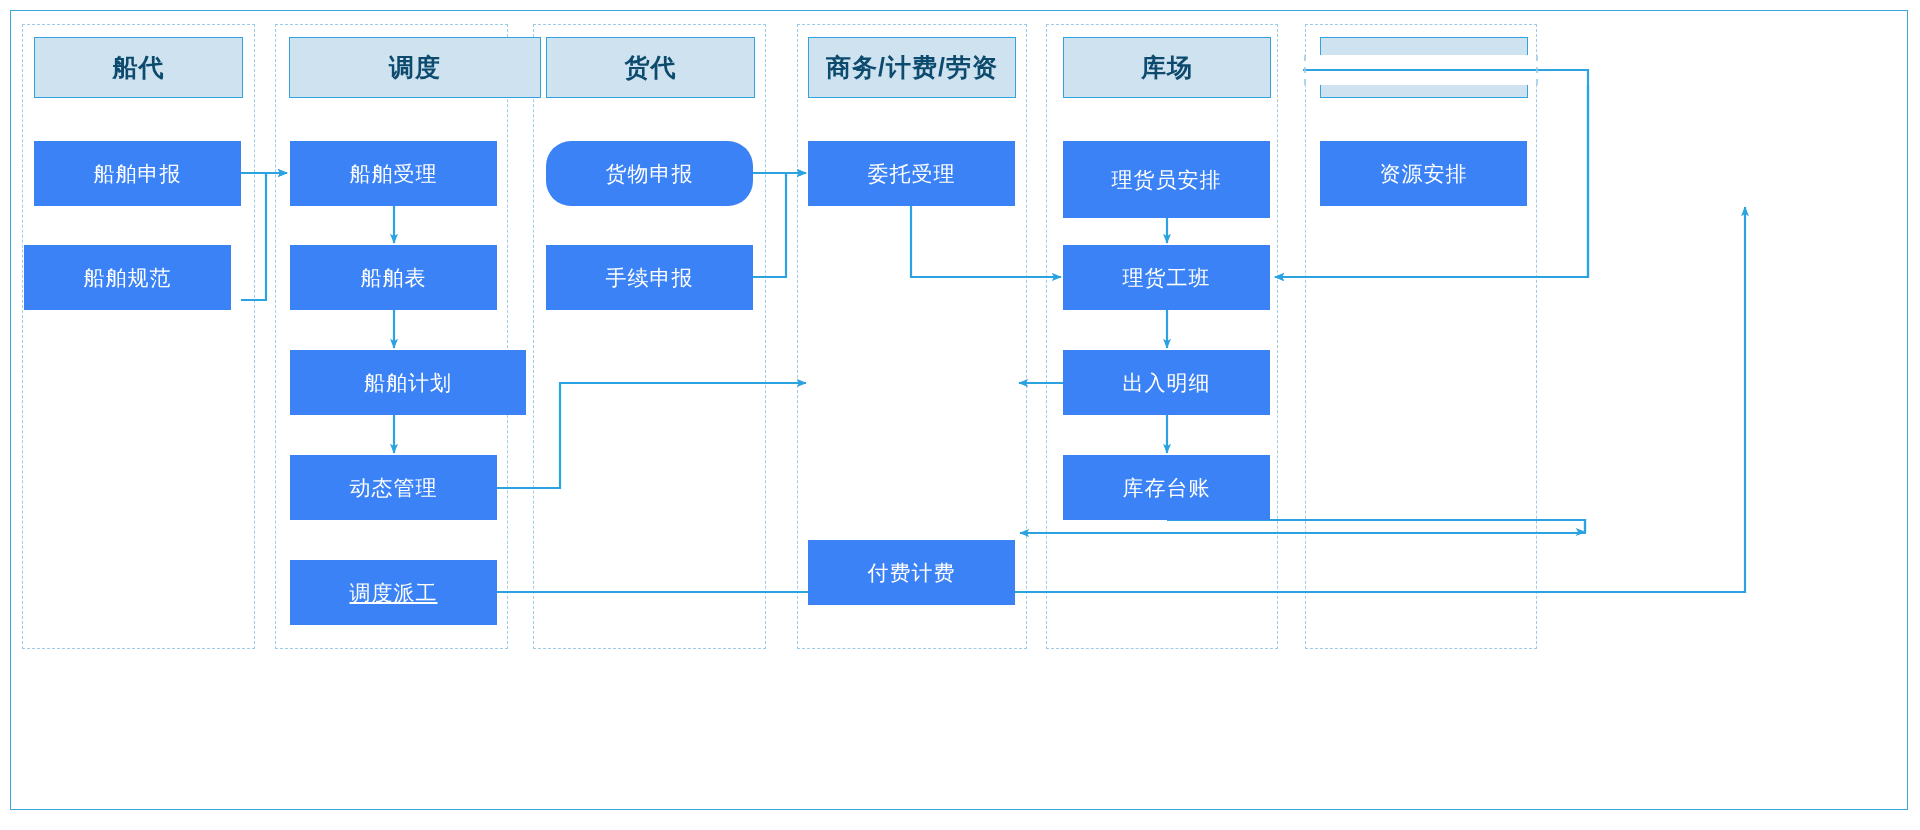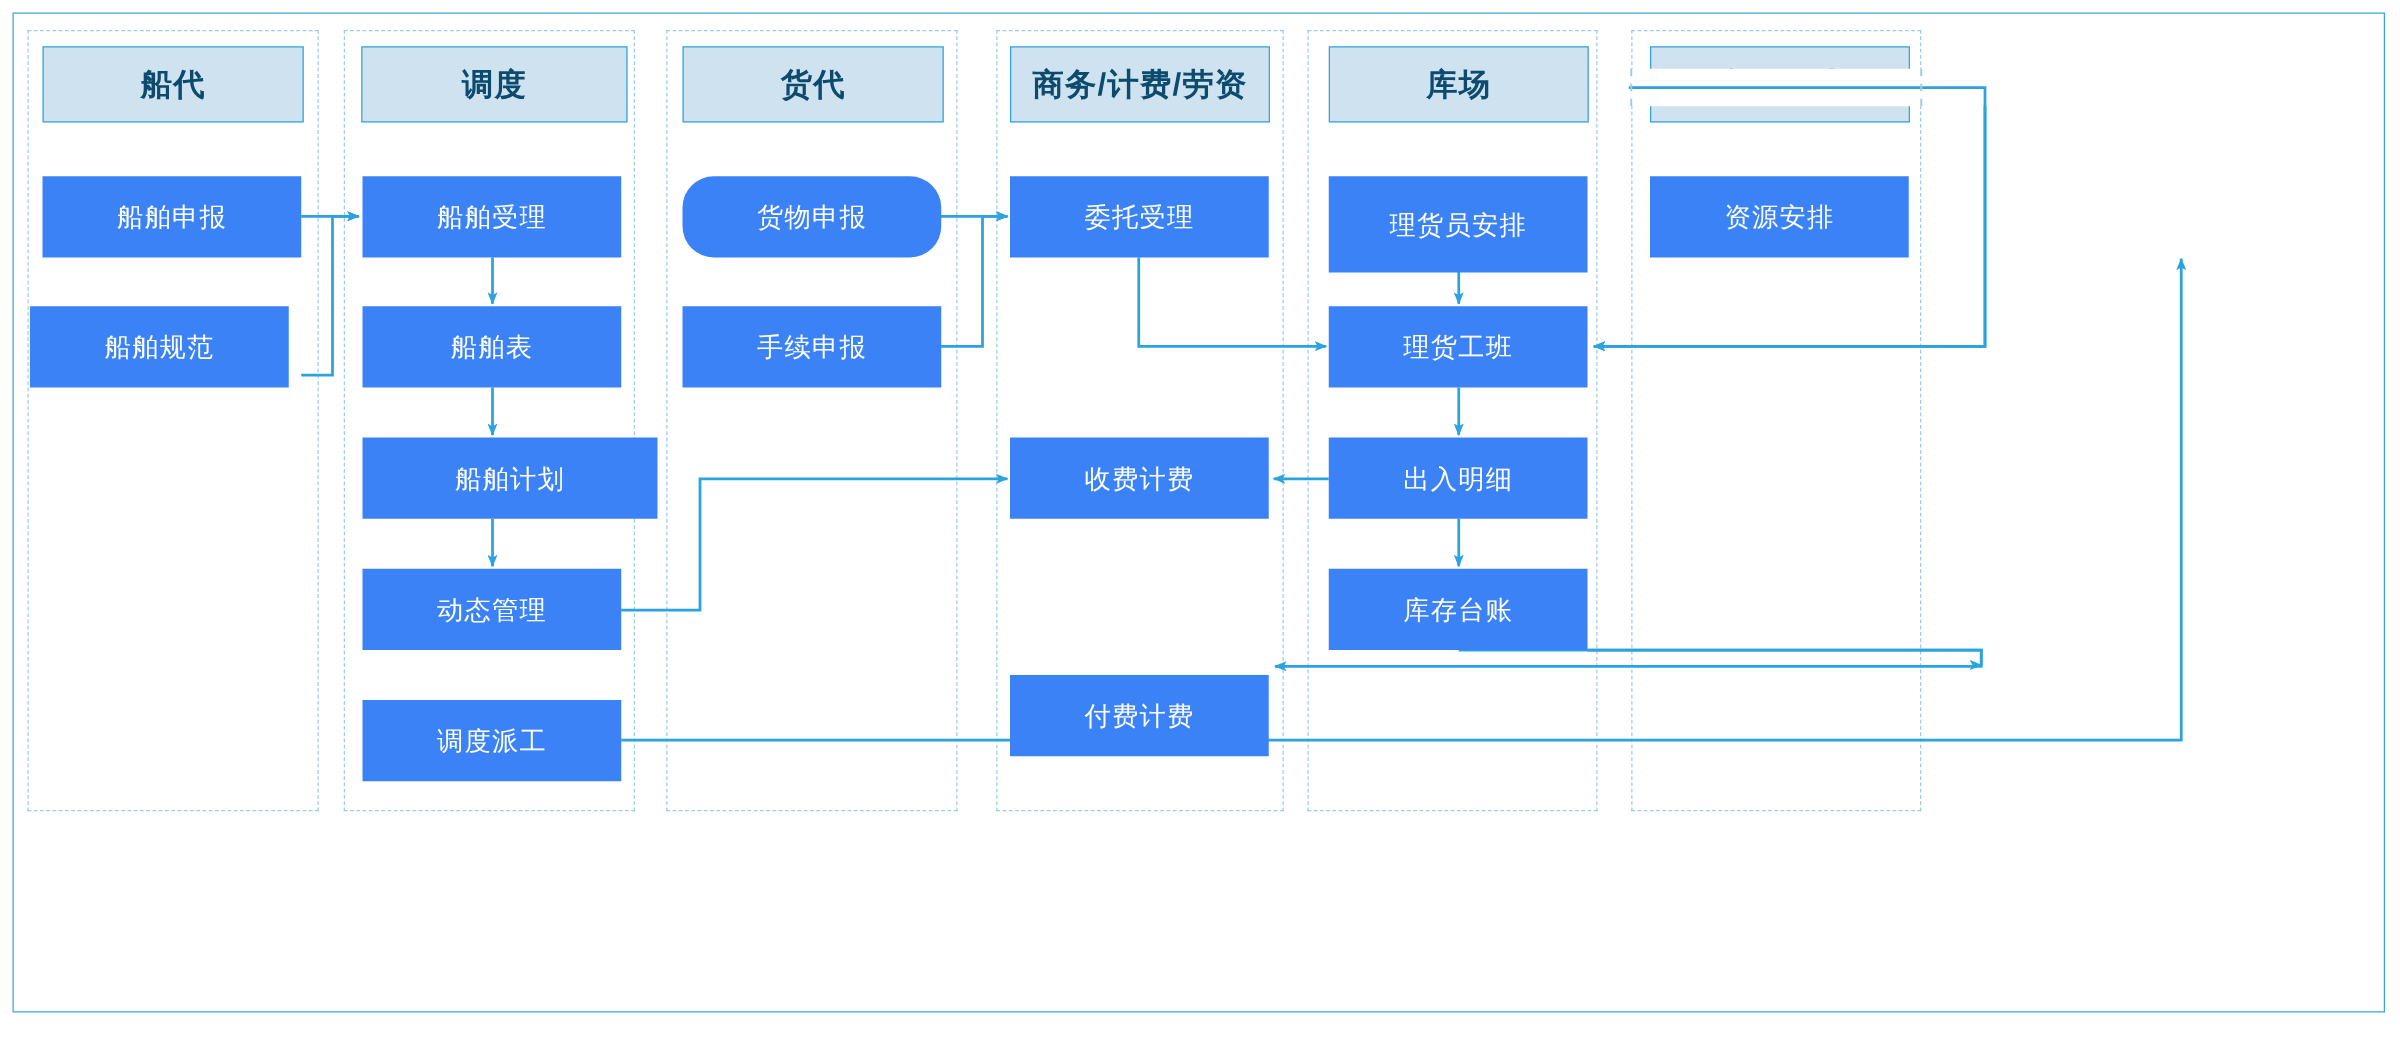--- a/index.html
+++ b/index.html
@@ -47,21 +47,21 @@
   <div class="outer-frame"></div>
 
   <div class="lane" style="left:22px;top:24px;width:233px;height:625px;"></div>
   <div class="lane" style="left:275px;top:24px;width:233px;height:625px;"></div>
   <div class="lane" style="left:533px;top:24px;width:233px;height:625px;"></div>
   <div class="lane" style="left:797px;top:24px;width:230px;height:625px;"></div>
   <div class="lane" style="left:1046px;top:24px;width:232px;height:625px;"></div>
   <div class="lane" style="left:1305px;top:24px;width:232px;height:625px;"></div>
 
   <div class="lane-header" style="left:34px;top:37px;width:209px;height:61px;">船代</div>
-  <div class="lane-header" style="left:289px;top:37px;width:213px;height:61px;">调度</div>
+  <div class="lane-header" style="left:289px;top:37px;width:252px;height:61px;">调度</div>
   <div class="lane-header" style="left:546px;top:37px;width:209px;height:61px;">货代</div>
   <div class="lane-header" style="left:808px;top:37px;width:208px;height:61px;">商务/计费/劳资</div>
   <div class="lane-header" style="left:1063px;top:37px;width:208px;height:61px;">库场</div>
   <div class="lane-header" style="left:1320px;top:37px;width:208px;height:61px;">机械队/人力队</div>
 
   <svg id="wires" viewBox="0 0 1920 830">
     <defs>
       <marker id="ah" markerWidth="10" markerHeight="8" refX="9.2" refY="4" orient="auto" markerUnits="userSpaceOnUse">
         <path d="M0,0 L10,4 L0,8 L2.2,4 Z" fill="#2aa3e0"></path>
       </marker>
@@ -116,27 +116,26 @@
     <path class="wire" marker-end="url(#ah2)" d="M1270,520 L1585,520 L1585,533 L1020,533" fill="none" stroke="#2aa3e0" stroke-width="2.2"></path>
   </svg>
 
   <div class="node" style="left:34px;top:141px;width:207px;height:65px;">船舶申报</div>
   <div class="node" style="left:24px;top:245px;width:207px;height:65px;">船舶规范</div>
 
   <div class="node" style="left:290px;top:141px;width:207px;height:65px;">船舶受理</div>
   <div class="node" style="left:290px;top:245px;width:207px;height:65px;">船舶表</div>
   <div class="node" style="left:290px;top:350px;width:236px;height:65px;">船舶计划</div>
   <div class="node" style="left:290px;top:455px;width:207px;height:65px;">动态管理</div>
-  <div class="node" style="left:290px;top:560px;width:207px;height:65px;">调度派工</div>
+  <div class="node" style="left:290px;top:560px;width:207px;height:65px;text-decoration:underline;">调度派工</div>
 
   <div class="node" style="left:546px;top:141px;width:207px;height:65px;border-radius:25px;">货物申报</div>
   <div class="node" style="left:546px;top:245px;width:207px;height:65px;">手续申报</div>
 
   <div class="node" style="left:808px;top:141px;width:207px;height:65px;">委托受理</div>
-  <div class="node" style="left:808px;top:350px;width:207px;height:65px;">收费计费</div>
   <div class="node" style="left:808px;top:500px;width:207px;height:65px;margin-top:40px;">付费计费</div>
 
   <div class="node" style="left:1063px;top:141px;width:207px;height:77px;">理货员安排</div>
   <div class="node" style="left:1063px;top:245px;width:207px;height:65px;">理货工班</div>
   <div class="node" style="left:1063px;top:350px;width:207px;height:65px;">出入明细</div>
   <div class="node" style="left:1063px;top:455px;width:207px;height:65px;">库存台账</div>
 
   <div class="node" style="left:1320px;top:141px;width:207px;height:65px;">资源安排</div>
 
 </div>

